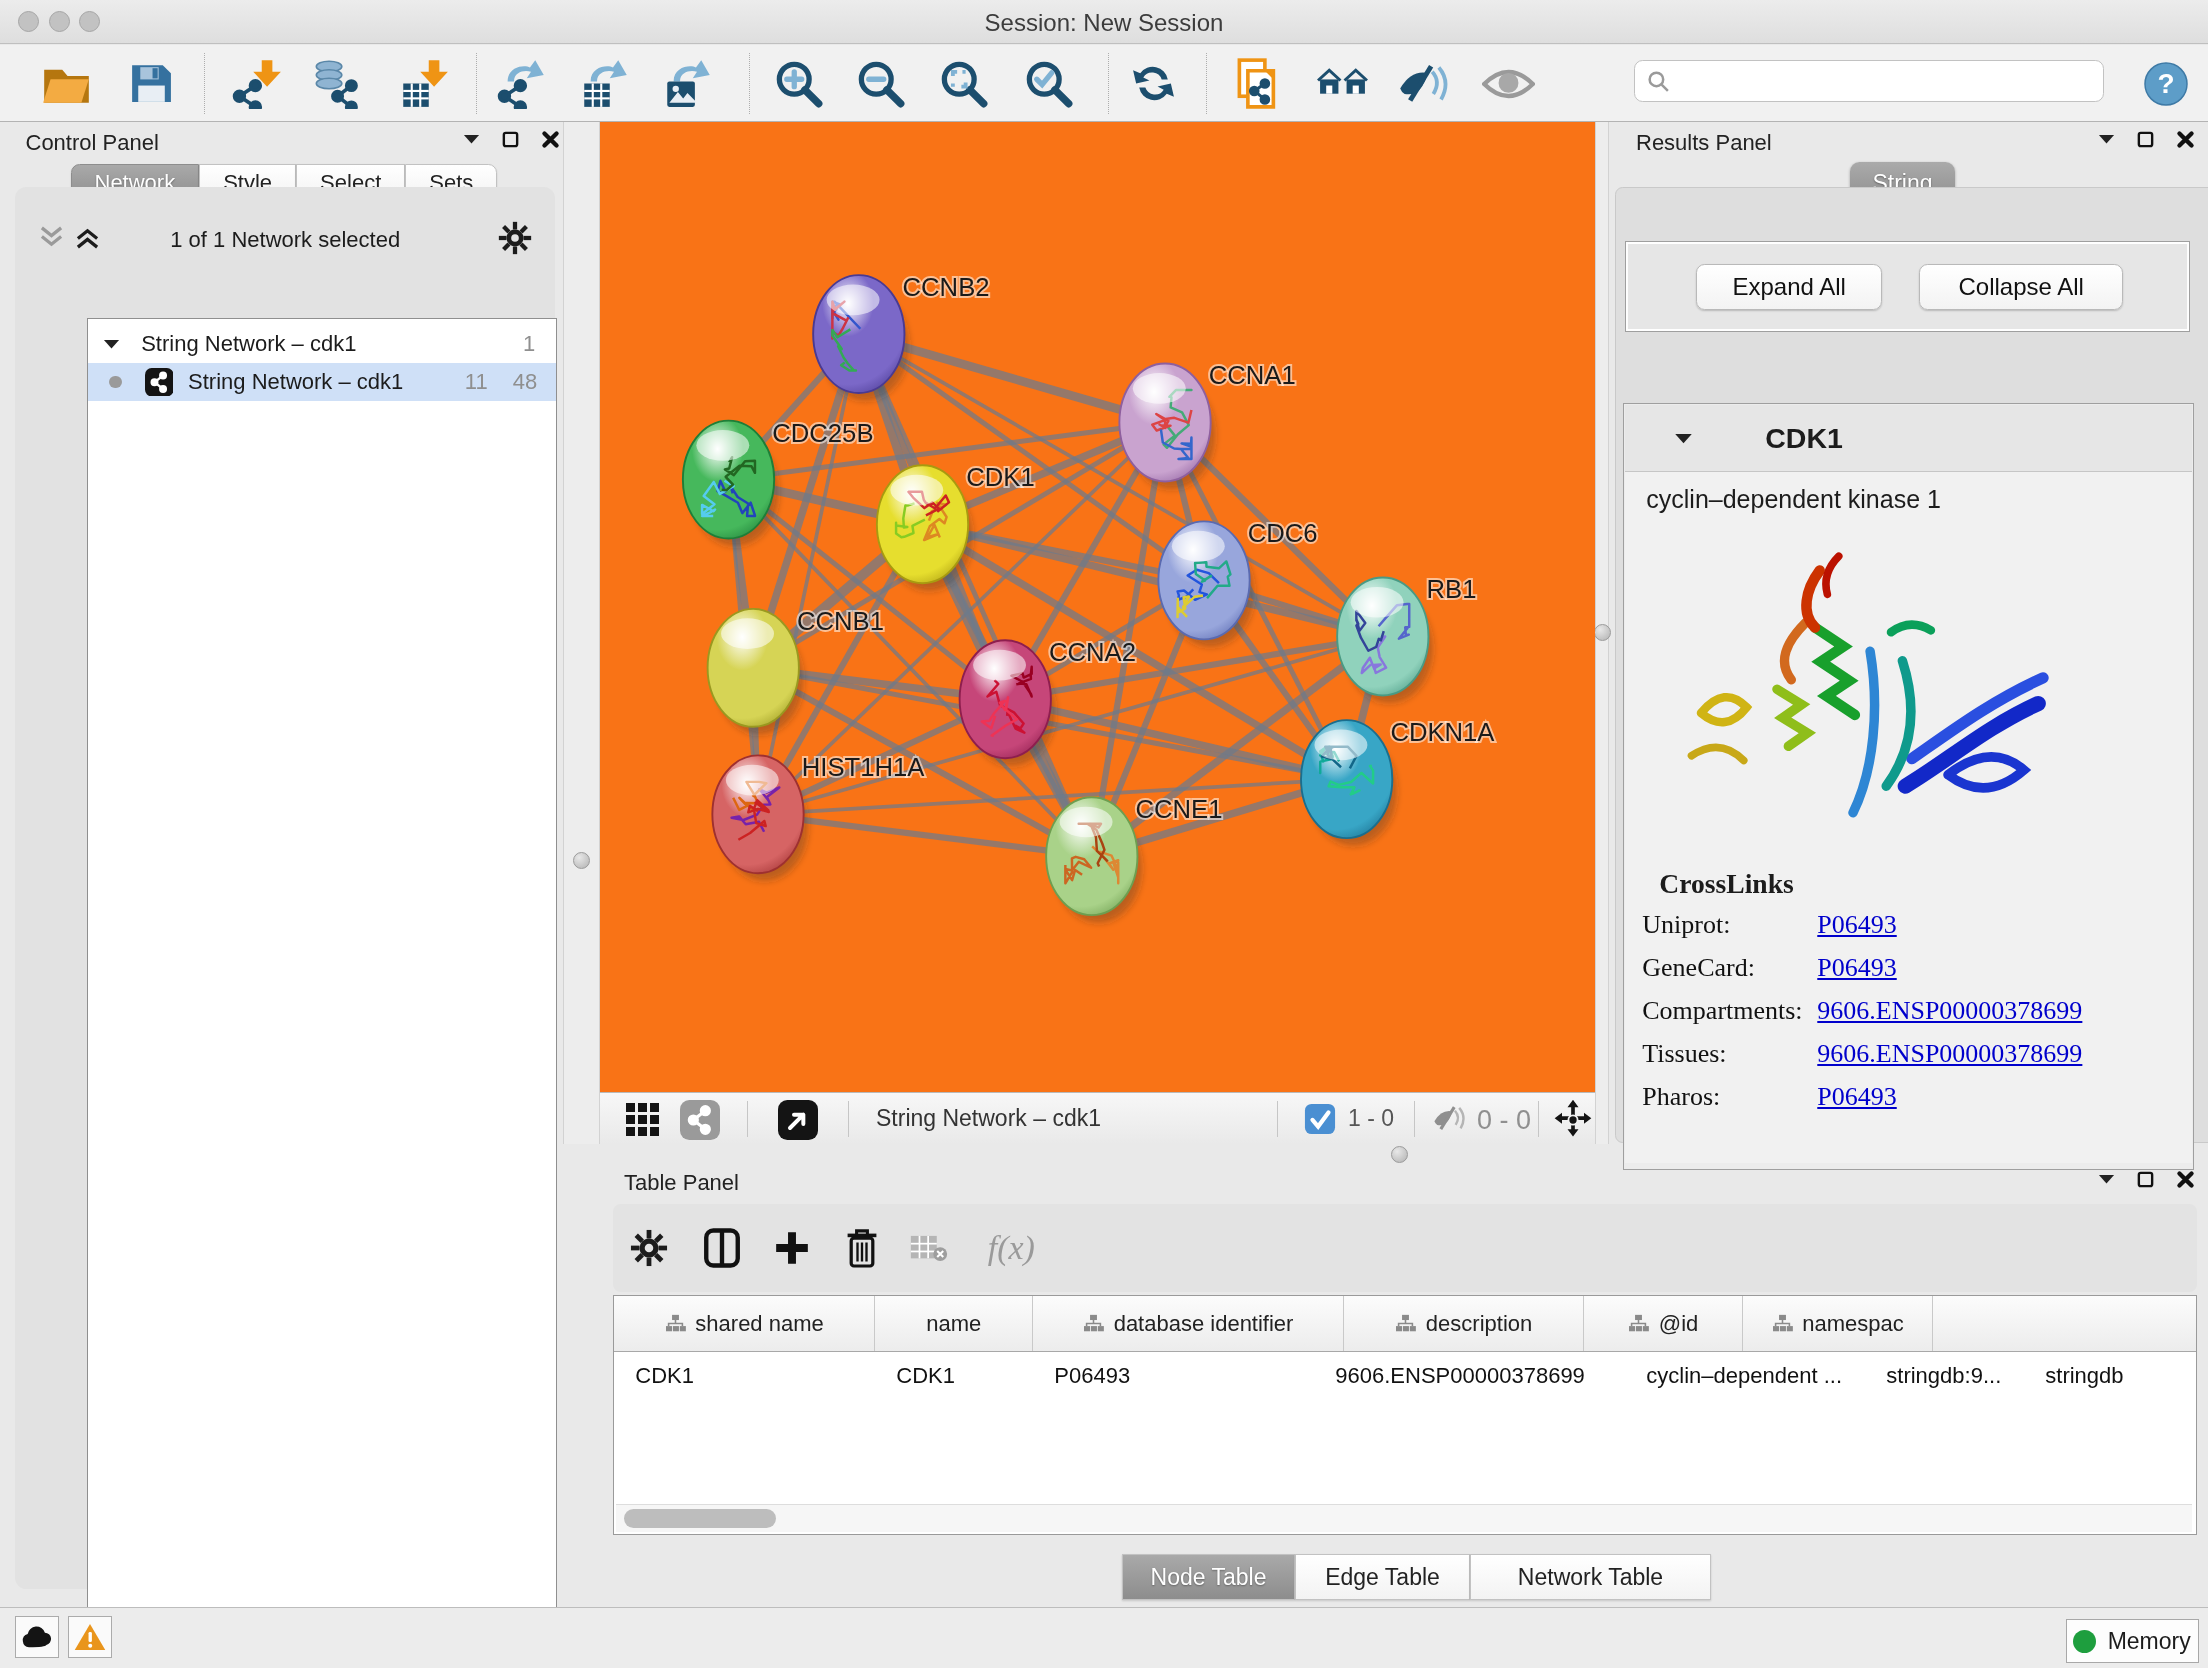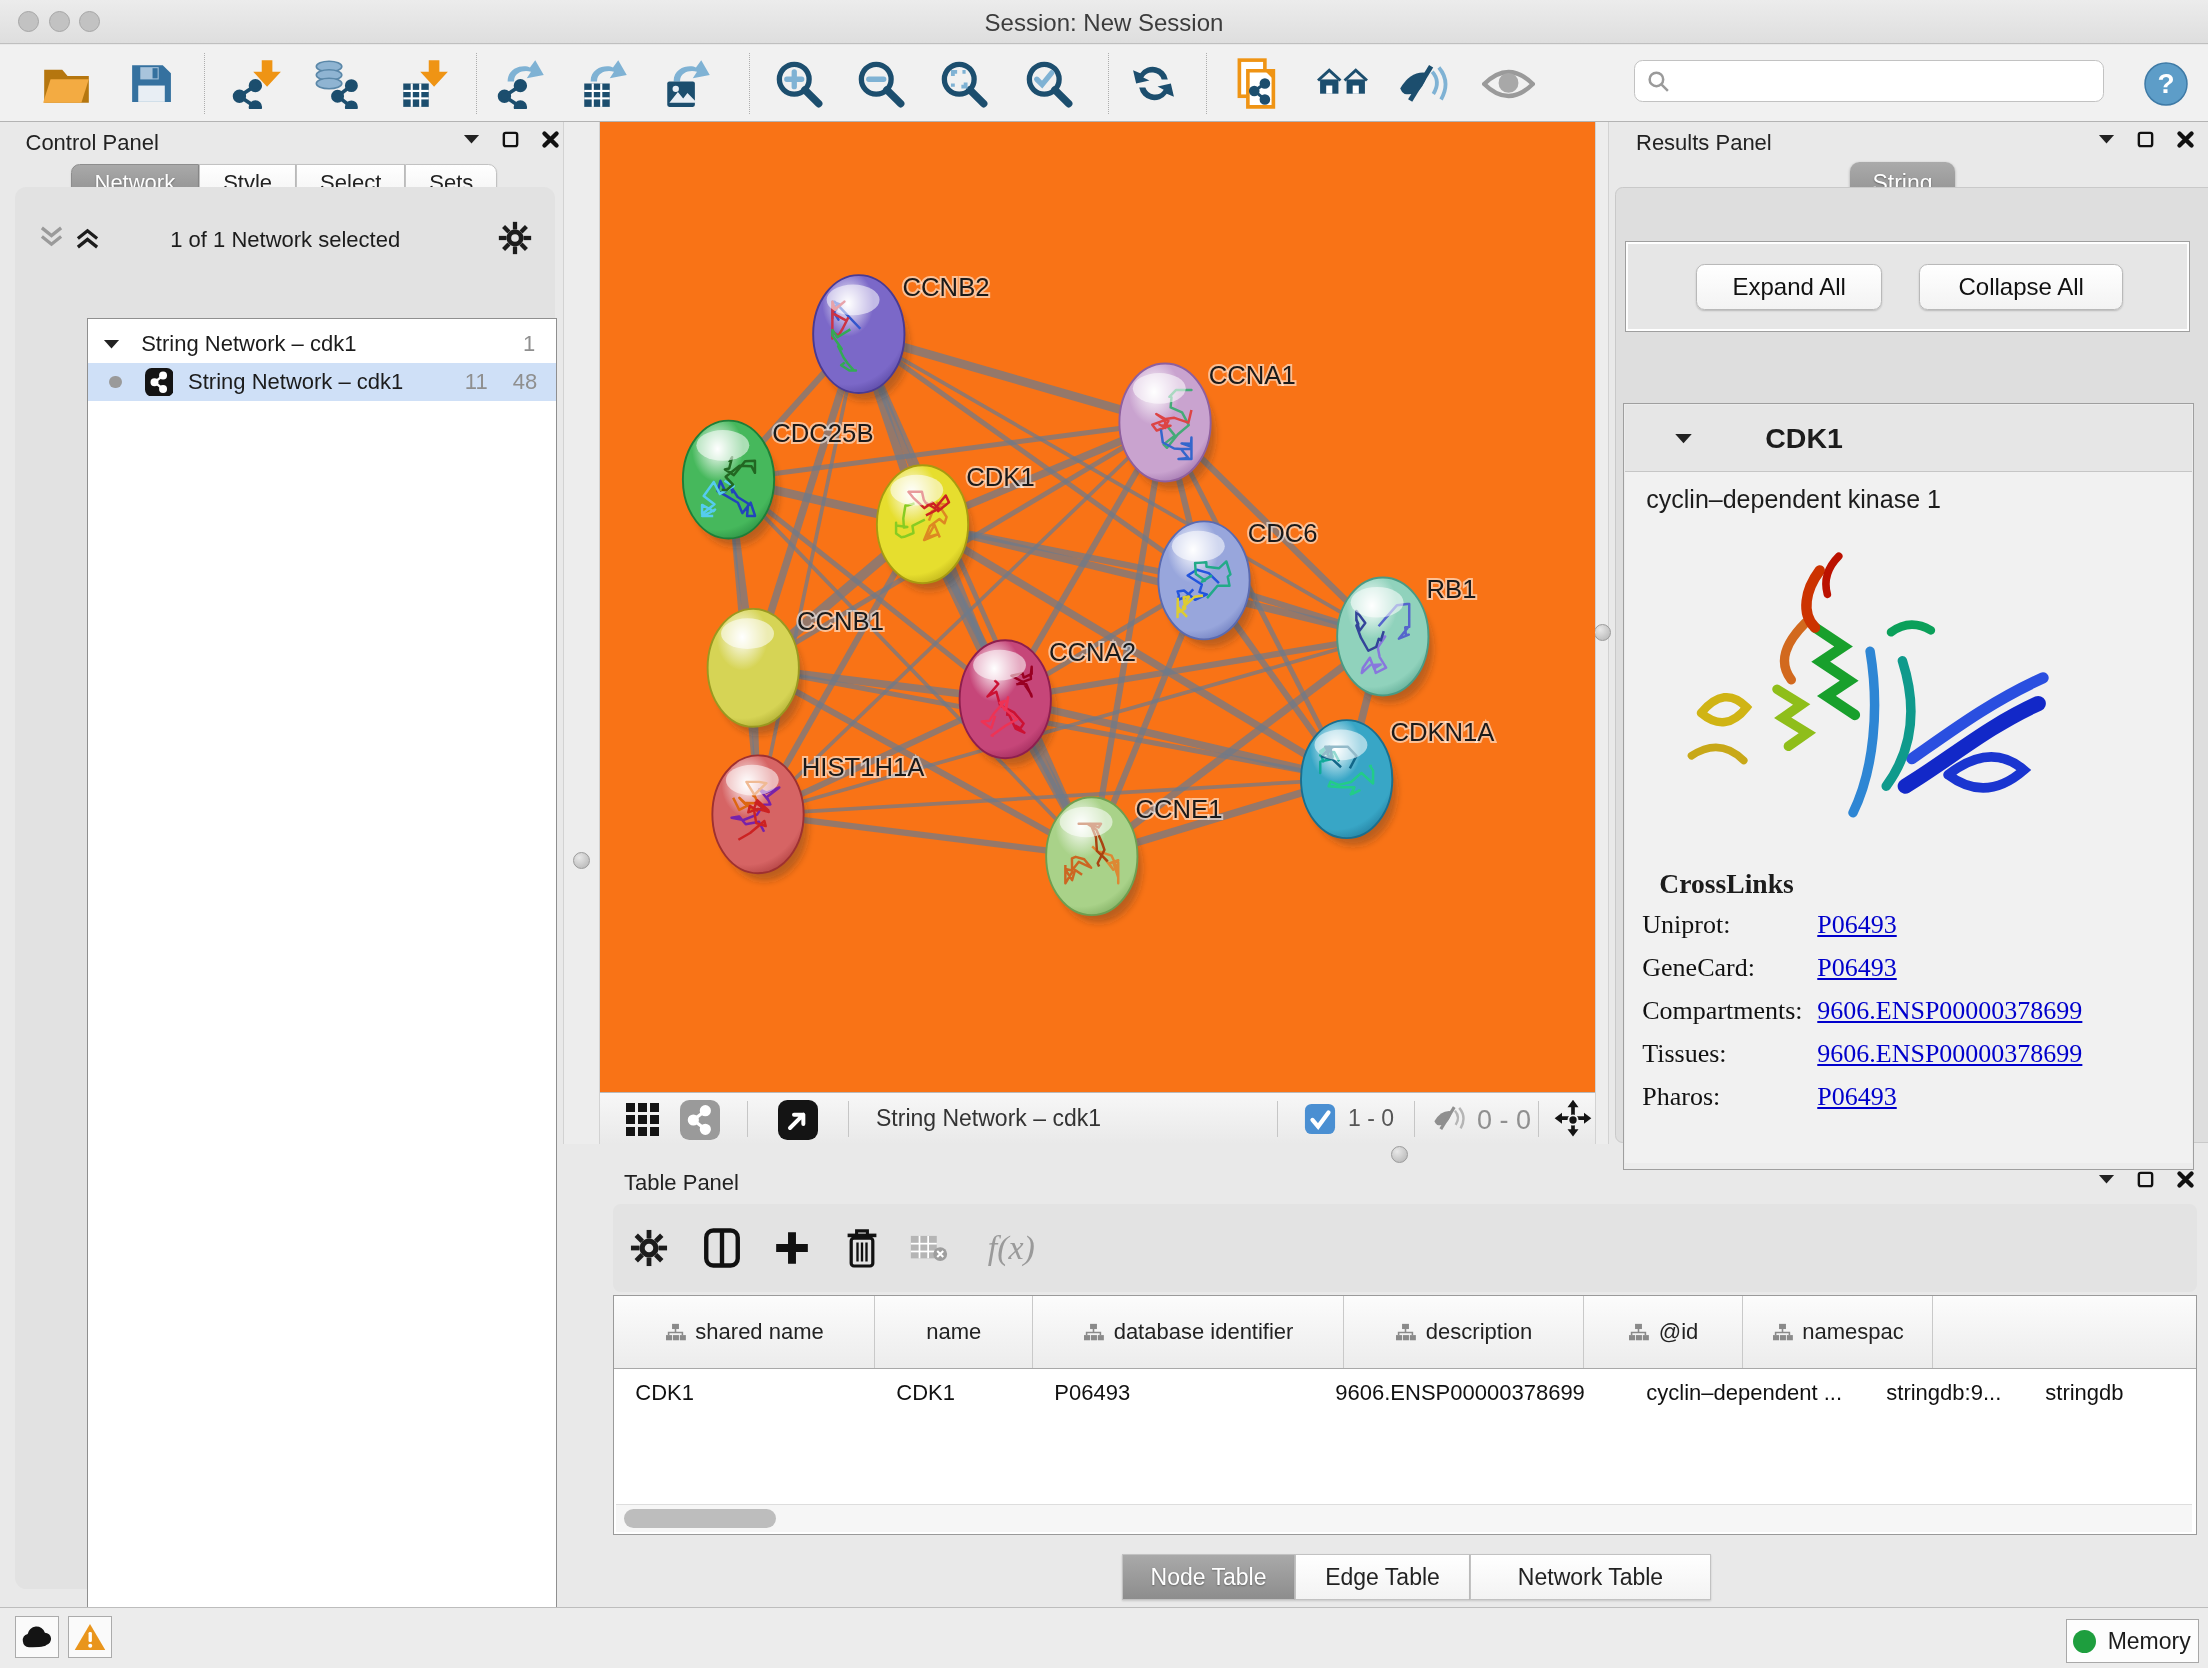--- a/index.html
+++ b/index.html
@@ -73,21 +73,21 @@
   .entry-body{position:absolute;left:1px;top:68px;width:567px;height:691px;background:#f1f1f1;}
   .cl-row{display:flex;height:43px;align-items:center;font-family:"Liberation Serif",serif;font-size:26px;}
   .cl-label{width:192px;padding-left:17px;color:#111;}
   .cl-link{color:#0000cc;text-decoration:underline;}
 
   
   .table-panel{left:600px;top:1164px;width:1608px;height:434px;}
   .tp-toolbar{position:absolute;left:13.3px;top:40px;width:1584px;height:88px;background:#e3e3e3;border-radius:7.6px;}
   .tp-ic{position:absolute;top:19px;width:49px;height:49px;display:flex;align-items:center;justify-content:center;}
   .dtable{position:absolute;left:13.3px;top:131px;width:1584px;height:240px;background:#fff;border:1.9px solid #9a9a9a;}
-  .thead{display:flex;height:73px;background:linear-gradient(#fcfcfc,#ececec);border-bottom:1.9px solid #a8a8a8;text-align:right;}
+  .thead{display:flex;height:56px;background:linear-gradient(#fcfcfc,#ececec);border-bottom:1.9px solid #a8a8a8;text-align:right;}
   .th{display:flex;align-items:center;justify-content:center;gap:9.5px;font-size:22px;color:#222;
       border-right:1px solid #c9c9c9;overflow:hidden;flex:none;}
   .trow{display:flex;height:48px;align-items:center;}
   .td{padding-left:21px;font-size:22px;color:#111;white-space:nowrap;overflow:hidden;flex:none;}
   .hscroll{position:absolute;left:1.9px;bottom:1.9px;width:1576px;height:28.5px;background:#f6f6f6;border-top:1px solid #ddd;}
   .hthumb{position:absolute;left:7.6px;top:4.8px;width:152px;height:19px;border-radius:9.5px;background:#bdbdbd;}
   .btab{position:absolute;top:390px;height:46px;border:1px solid #c2c2c2;background:linear-gradient(#fff,#f3f3f3);
         font-size:23px;display:flex;align-items:center;justify-content:center;color:#222;
         box-shadow:0 1px 1.9px rgba(0,0,0,.15);}
   .btab.sel{background:linear-gradient(#a9a9a9,#8d8d8d);color:#fff;text-shadow:0 1px 1.9px rgba(0,0,0,.35);}

